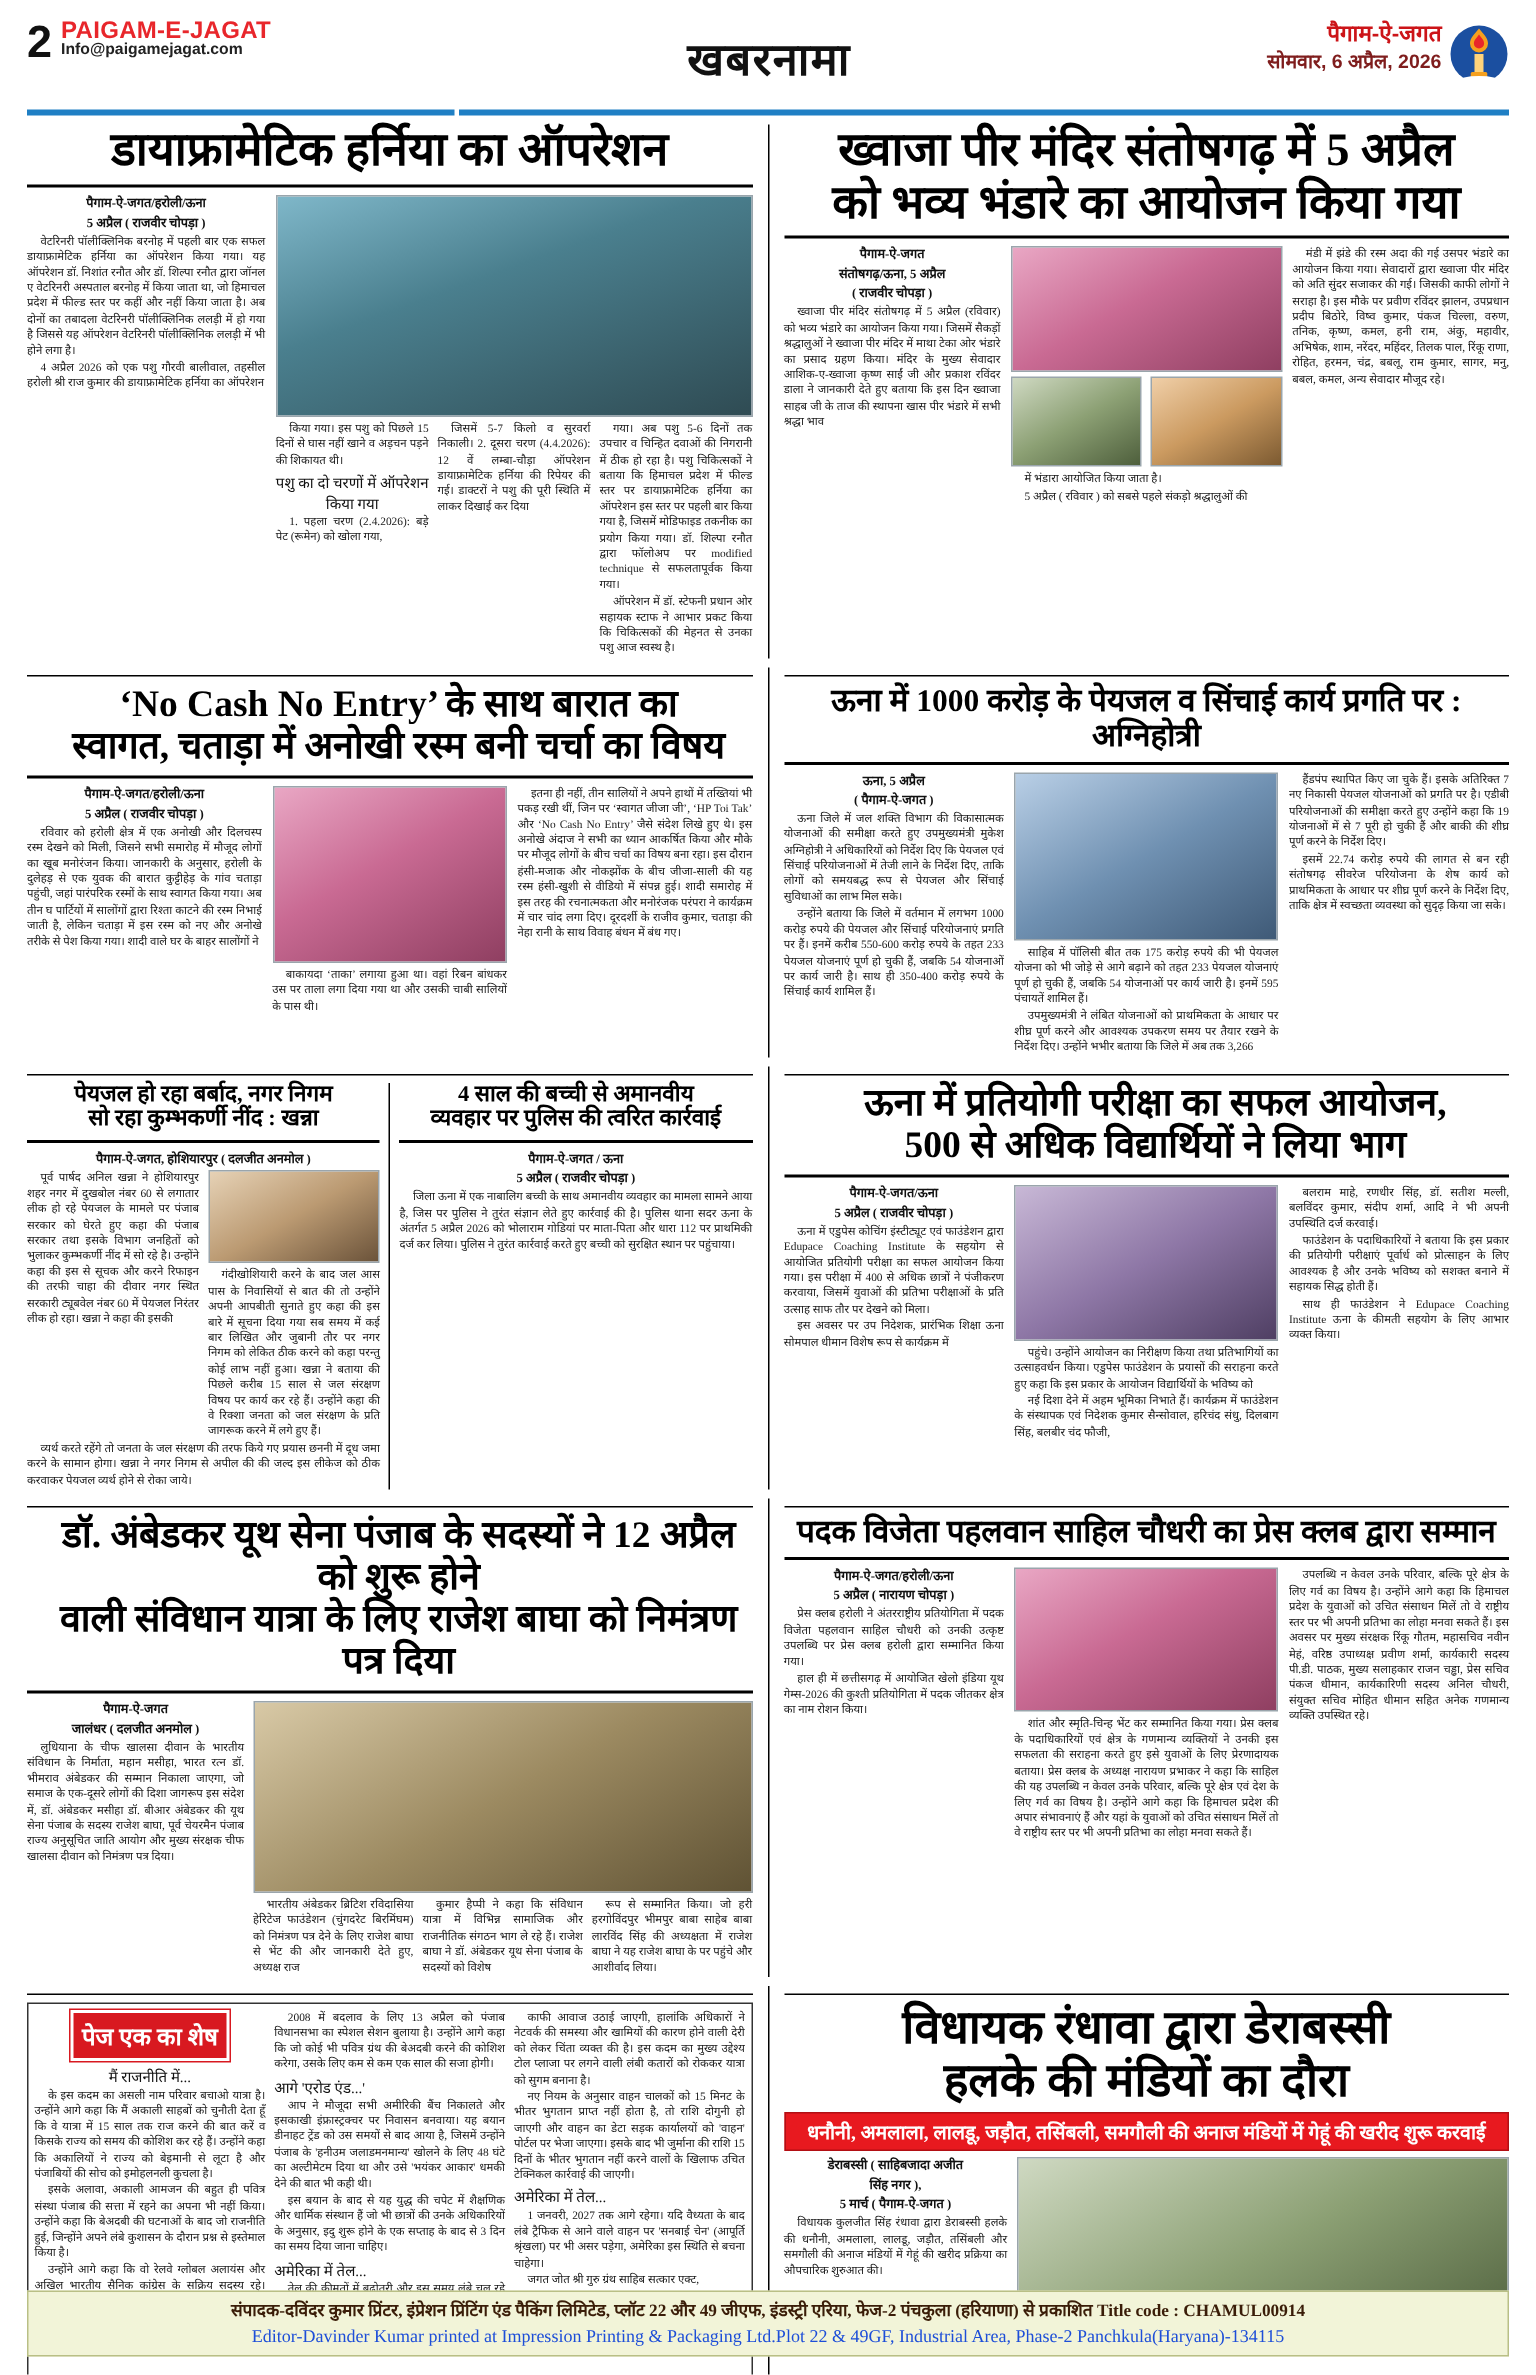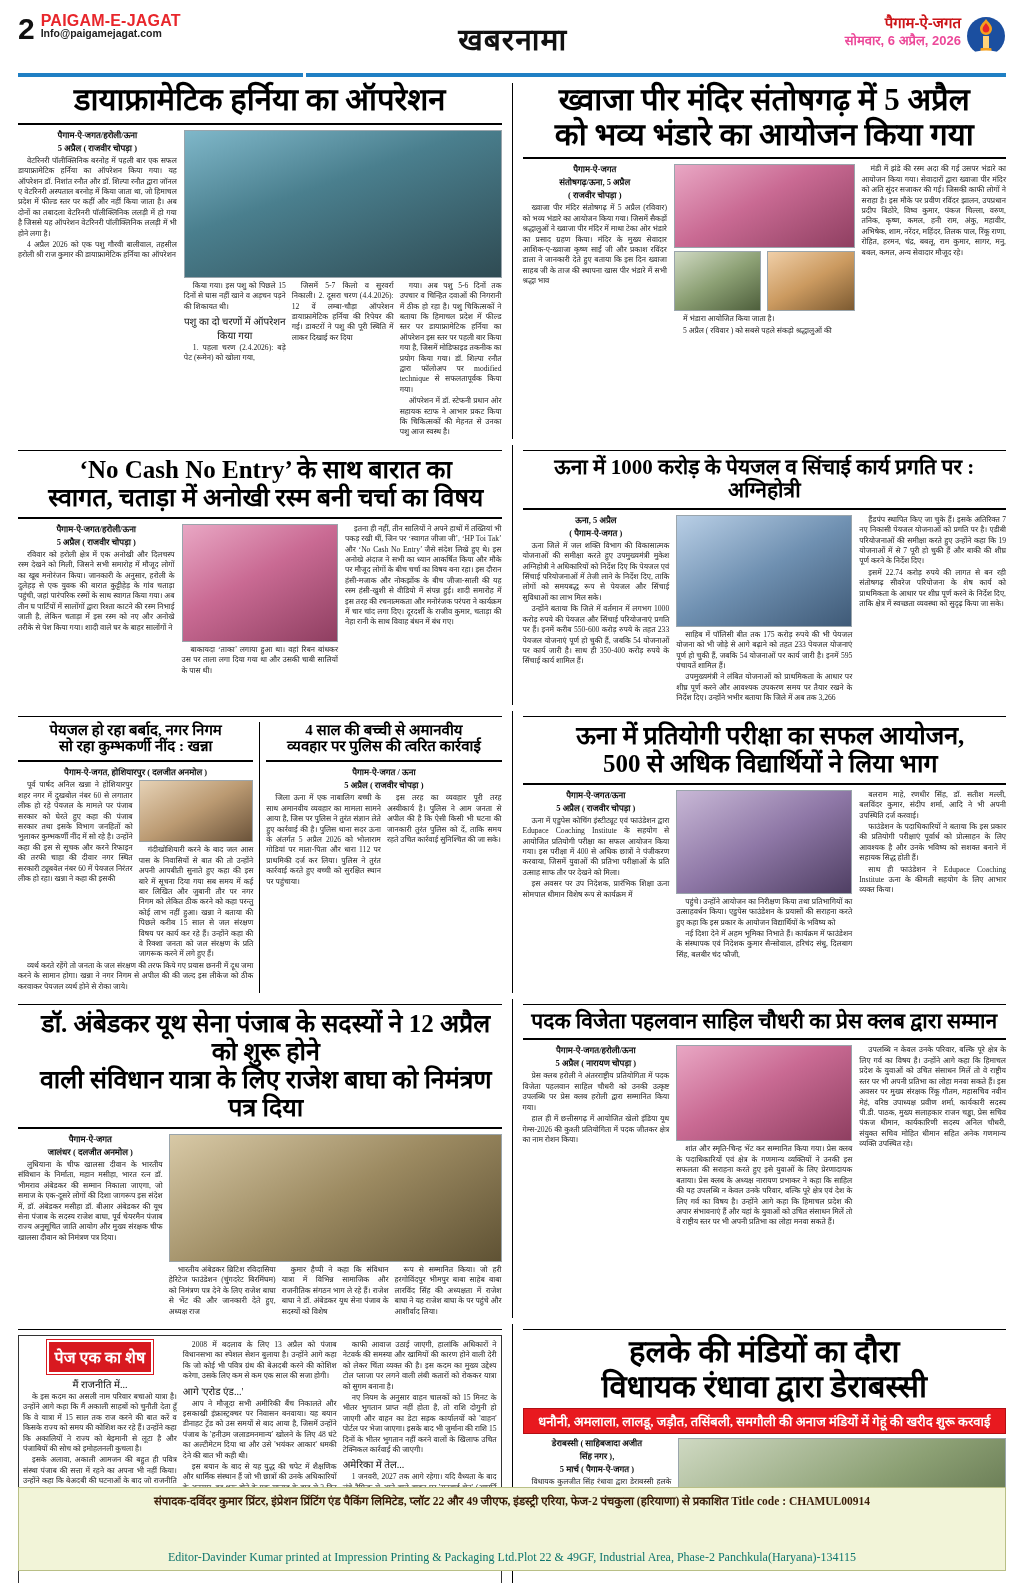--- a/index.html
+++ b/index.html
@@ -15,21 +15,21 @@
 
   
   .masthead { display:flex; align-items:flex-start; justify-content:space-between; height:56px; }
   .mh-left { display:flex; align-items:flex-start; gap:6px; }
   .mh-pageno { font-family:"Liberation Sans", sans-serif; font-weight:bold; font-size:30px; line-height:30px; }
   .mh-brand { font-family:"Liberation Sans", sans-serif; font-weight:bold; font-size:16px; color:#e8262b; letter-spacing:.2px; line-height:13px; }
   .mh-mail { font-family:"Liberation Sans", sans-serif; font-weight:bold; font-size:10.5px; color:#222; line-height:13px; }
   .mh-center { font-family:"Liberation Sans", sans-serif; font-weight:bold; font-size:30px; letter-spacing:1px; padding-top:4px; }
   .mh-right { text-align:right; display:flex; align-items:flex-start; gap:5px; }
   .mh-rtext .mh-logo { font-family:"Liberation Sans", sans-serif; font-weight:bold; font-size:15px; color:#cc1418; line-height:18px; }
-  .mh-rtext .mh-date { font-family:"Liberation Sans", sans-serif; font-weight:bold; font-size:13px; color:#ec4899; line-height:18px; }
+  .mh-rtext .mh-date { font-family:"Liberation Sans", sans-serif; font-weight:bold; font-size:13px; color:#7f1d1d; line-height:18px; }
   .torch { width:40px; height:46px; position:relative; }
 
   .rulebar { display:flex; gap:3px; margin:3px 0 6px 0; }
   .rulebar .seg { height:4px; background:#1f7fc4; }
   .rulebar .seg.a { flex:0 0 285px; }
   .rulebar .seg.b { flex:1; }
 
   
   .hl { text-align:center; font-weight:bold; color:#000; line-height:1.12; }
   .hl.big   { font-size:31px; }
@@ -65,21 +65,21 @@
     font-size:16px; padding:4px 6px; display:inline-block; border:2px solid #fff;
     box-shadow:0 0 0 1px #d81920;
   }
   .boxed { border:1px solid #333; padding:4px; }
 
   .footer {
     position:absolute; left:18px; right:18px; bottom:12px;
     background:#f2f4d8; border:1px solid #b9bf86; text-align:center; padding:5px 6px;
   }
   .footer .l1 { font-size:11.5px; font-weight:bold; color:#3a1d08; line-height:16px; }
-  .footer .l2 { font-size:12px; color:#0f766e; line-height:16px;margin-top:40px; }
+  .footer .l2 { font-size:12px; color:#1d4ed8; line-height:16px; }
 
   
   .ph1 { background:linear-gradient(160deg,#7fb7c9 0%,#4a7f8e 40%,#2f4b53 100%); }
   .ph2 { background:linear-gradient(150deg,#e9a7c4 0%,#c96a93 45%,#8f3f61 100%); }
   .ph3 { background:linear-gradient(150deg,#d8c9a6 0%,#9c8a61 50%,#5f5234 100%); }
   .ph4 { background:linear-gradient(150deg,#b9cfe6 0%,#6f90b1 50%,#3f5a77 100%); }
   .ph5 { background:linear-gradient(150deg,#cfd9c2 0%,#8ca074 50%,#4e5f3c 100%); }
   .ph6 { background:linear-gradient(150deg,#e6d2b6 0%,#bb9a72 50%,#6b533a 100%); }
   .ph7 { background:linear-gradient(150deg,#c8b8d6 0%,#8e77a6 50%,#4f3f63 100%); }
   .ph8 { background:linear-gradient(150deg,#f0cfa8 0%,#cb9a60 50%,#7c5a31 100%); }
@@ -296,25 +296,20 @@
           <div class="hl xsm">व्यवहार पर पुलिस की त्वरित कार्रवाई</div>
           <div class="rule-med"></div>
           <div class="byline">पैगाम-ऐ-जगत / ऊना</div>
           <div class="byline">5 अप्रैल ( राजवीर चोपड़ा )</div>
           <div class="flexrow">
             <div style="flex:1">
                 <div class="bodytxt">
                   <p>जिला ऊना में एक नाबालिग बच्ची के साथ अमानवीय व्यवहार का मामला सामने आया है, जिस पर पुलिस ने तुरंत संज्ञान लेते हुए कार्रवाई की है। पुलिस थाना सदर ऊना के अंतर्गत 5 अप्रैल 2026 को भोलाराम गोडियां पर माता-पिता और धारा 112 पर प्राथमिकी दर्ज कर लिया। पुलिस ने तुरंत कार्रवाई करते हुए बच्ची को सुरक्षित स्थान पर पहुंचाया।</p>
                 </div>
               </div>
-            <div style="flex:1">
-                <div class="bodytxt">
-                  <p>इस तरह का व्यवहार पूरी तरह अस्वीकार्य है। पुलिस ने आम जनता से अपील की है कि ऐसी किसी भी घटना की जानकारी तुरंत पुलिस को दें, ताकि समय रहते उचित कार्रवाई सुनिश्चित की जा सके।</p>
-                </div>
-              </div>
           </div>
         </div>
       </div>
     </div>
 
     <div class="vsep"></div>
 
     <div class="half">
       <div class="rule-thin"></div>
       <div class="hl med">ऊना में प्रतियोगी परीक्षा का सफल आयोजन,</div>
@@ -458,22 +453,22 @@
             </div>
           </div>
         </div>
       </div>
     </div>
 
     <div class="vsep"></div>
 
     <div class="half">
       <div class="rule-thin"></div>
+      <div class="hl big">विधायक रंधावा द्वारा डेराबस्सी</div>
       <div class="hl big">हलके की मंडियों का दौरा</div>
-      <div class="hl big">विधायक रंधावा द्वारा डेराबस्सी</div>
       <div class="redbar" style="margin:4px 0">धनौनी, अमलाला, लालडू, जड़ौत, तसिंबली, समगौली की अनाज मंडियों में गेहूं की खरीद शुरू करवाई</div>
       <div class="cols3">
         <div class="col">
           <div class="byline">डेराबस्सी ( साहिबजादा अजीत</div>
           <div class="byline">सिंह नगर ),</div>
           <div class="byline">5 मार्च ( पैगाम-ऐ-जगत )</div>
           <div class="bodytxt">
               <p>विधायक कुलजीत सिंह रंधावा द्वारा डेराबस्सी हलके की धनौनी, अमलाला, लालडू, जड़ौत, तसिंबली और समगौली की अनाज मंडियों में गेहूं की खरीद प्रक्रिया का औपचारिक शुरुआत की।</p>
             </div>
         </div>

